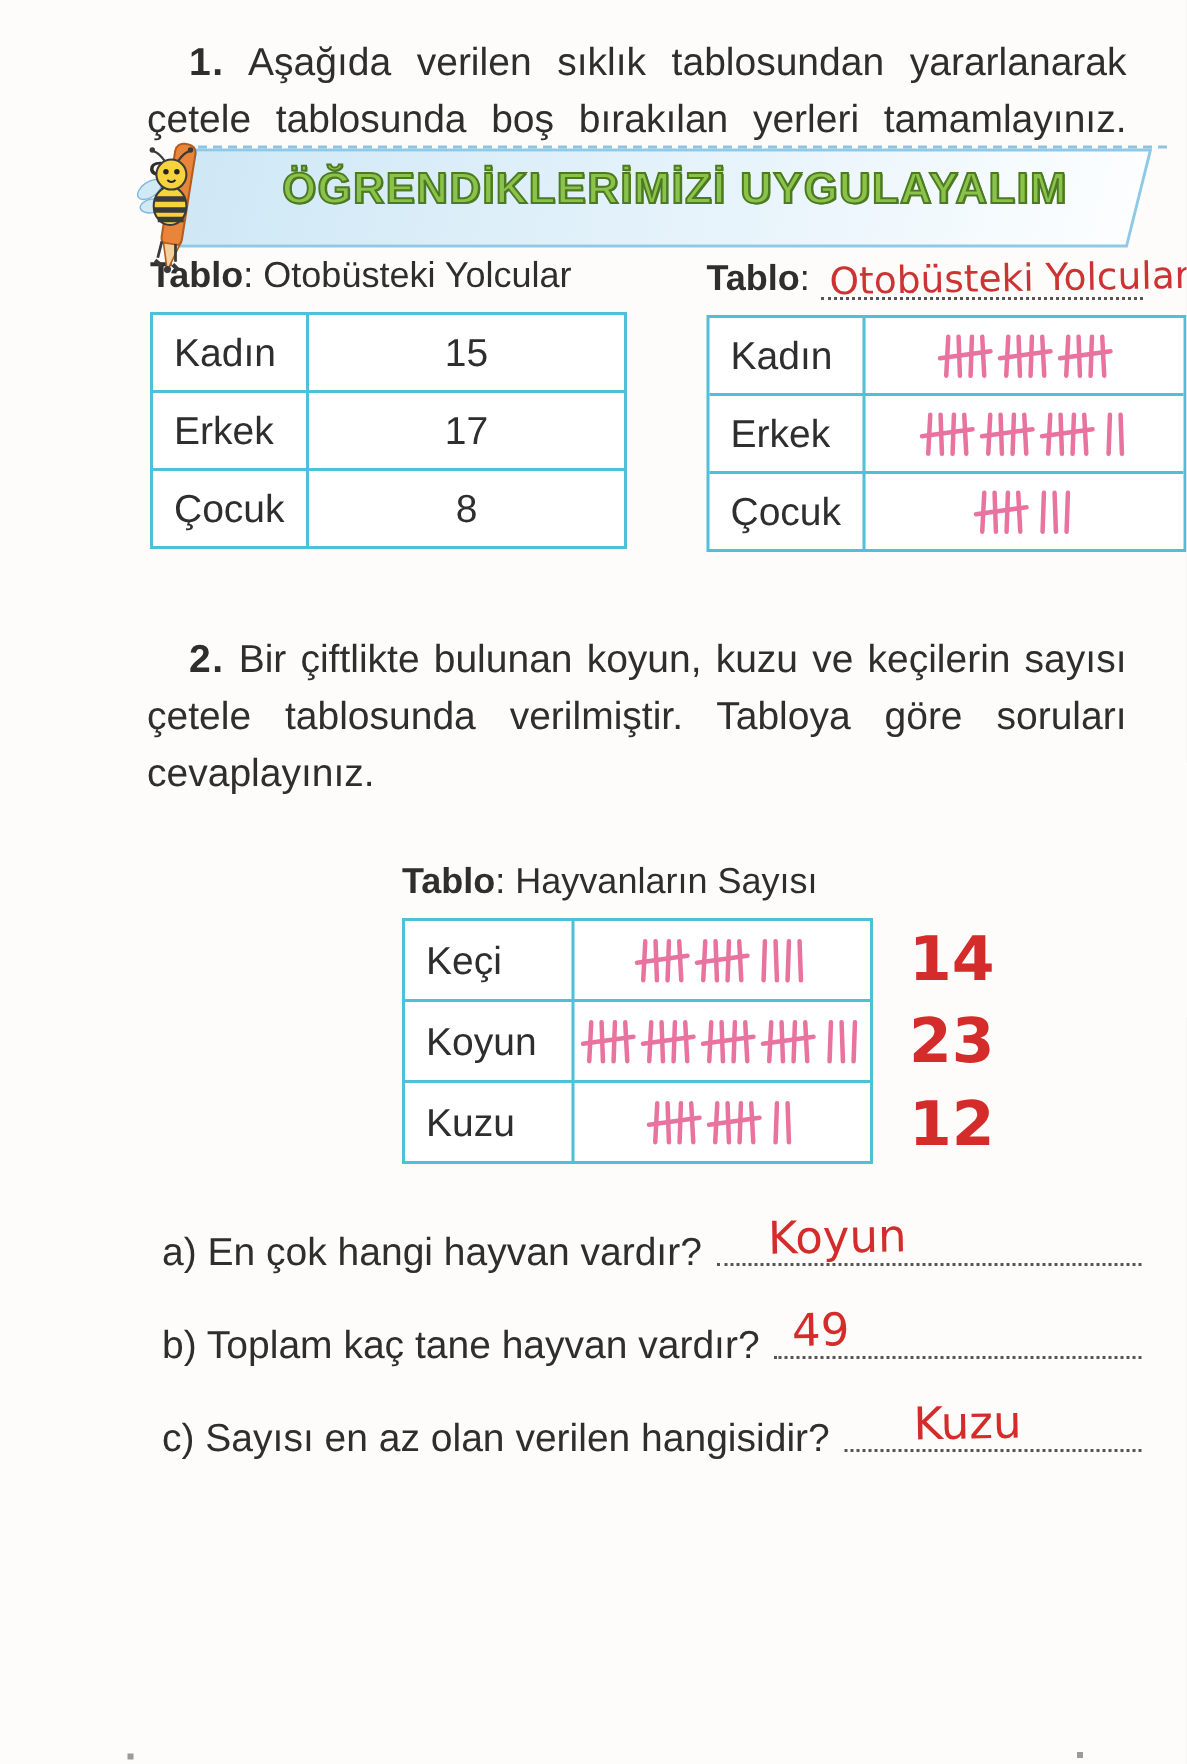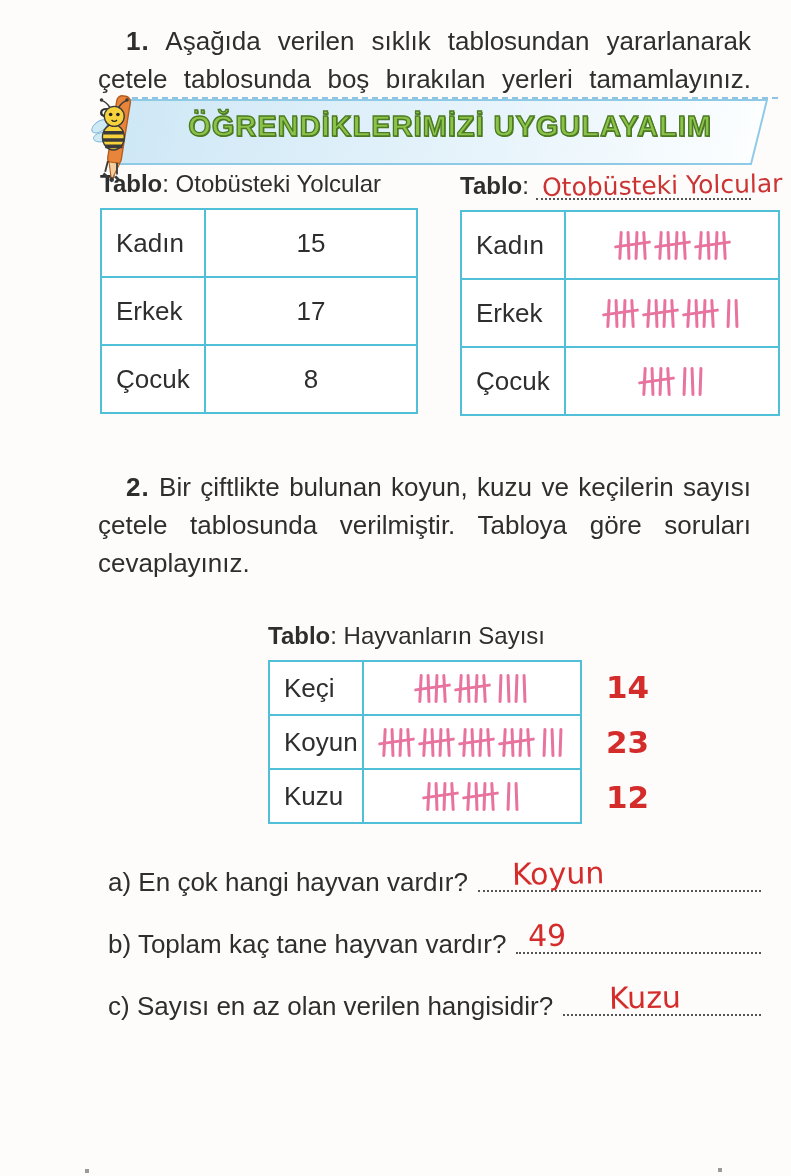--- a/index.html
+++ b/index.html
@@ -27,30 +27,30 @@
     -webkit-text-stroke:1.3px var(--banner-outline);
     text-shadow:1px 1px 0 var(--banner-outline)}
   .bee{position:absolute;left:88px;top:90px;width:58px;height:100px}
 
   
   .para{margin:22px 40px 0 98px;font-size:26px;line-height:38px;text-align:justify}
   .para .qnum{font-weight:bold;letter-spacing:1px}
   .indent{text-indent:28px}
 
   
-  .tables-row{display:flex;margin:34px 0 0 100px;gap:42px}
+  .tables-row{display:flex;margin:34px 0 0 100px;gap:53px}
   .tbl-col{display:flex;flex-direction:column}
   .tbl-title{font-size:24px;margin-bottom:10px;white-space:nowrap}
   .tbl-title b{font-weight:bold}
   .title-answer-line{display:inline-block;border-bottom:2px dotted #555;min-width:215px;position:relative;height:30px;vertical-align:bottom}
   .title-answer{position:absolute;left:6px;bottom:-2px;color:#cc3333;font-size:25px;transform:rotate(-1deg);white-space:nowrap;font-family:"DejaVu Sans",sans-serif}
   .tbl{border:2px solid var(--table-border);background:#fff}
   .tbl-row{display:flex;border-top:2px solid var(--table-border)}
   .tbl-row:first-child{border-top:none}
-  .tbl-label{width:104px;border-right:2px solid var(--table-border);display:flex;align-items:center;padding-left:14px;font-size:26px;height:66px}
+  .tbl-label{width:104px;border-right:2px solid var(--table-border);display:flex;align-items:center;padding-left:14px;font-size:26px;height:50px}
   .tbl-value{flex:1;display:flex;align-items:center;justify-content:center;font-size:26px}
   .t1{width:318px}
   .t1t{width:320px}
 
   
   .tally-cell{flex:1;display:flex;align-items:center;justify-content:center;gap:13px}
   .tally-group{position:relative;display:inline-flex;gap:5px;align-items:center;height:32px}
   .tick{width:3px;height:29px;background:var(--tally-pink);border-radius:2px;display:inline-block}
   .tally-group .tick:nth-child(1){transform:rotate(3deg)}
   .tally-group .tick:nth-child(2){transform:rotate(-2deg)}
@@ -58,23 +58,23 @@
   .tally-group .tick:nth-child(4){transform:rotate(-3deg)}
   .cross{position:absolute;left:-5px;right:-5px;top:14px;height:3px;background:var(--tally-pink);border-radius:2px;transform:rotate(-8deg)}
   .tally-rest{display:inline-flex;gap:5px;align-items:center}
   .tally-rest .tick:nth-child(odd){transform:rotate(2deg)}
   .tally-rest .tick:nth-child(even){transform:rotate(-2deg)}
 
   
   .t2-block{margin:40px 0 0 268px}
   .t2-wrap{display:flex;align-items:stretch}
   .t2{width:314px}
-  .t2 .tbl-label{width:94px;height:52px}
+  .t2 .tbl-label{width:113px;height:52px}
   .t2-answers{display:flex;flex-direction:column;justify-content:space-around;margin-left:24px;
-    color:var(--answer-red);font-size:31px;font-weight:bold;font-family:"DejaVu Sans",sans-serif}
+    color:var(--answer-red);font-size:41px;font-weight:bold;font-family:"DejaVu Sans",sans-serif}
 
   
   .q-section{margin:32px 30px 16px 108px}
   .q-line{display:flex;align-items:flex-end;margin-bottom:20px;font-size:26px}
   .q-text{white-space:nowrap;margin-right:10px}
   .q-answer-line{flex:1;border-bottom:2px dotted #555;position:relative;height:36px;margin-bottom:6px}
   .q-answer{position:absolute;bottom:-1px;color:var(--answer-red);font-size:30px;transform:rotate(-1deg);
     font-family:"DejaVu Sans",sans-serif}
   .q-line:nth-child(1) .q-answer{left:34px}
   .q-line:nth-child(2) .q-answer{left:12px}

